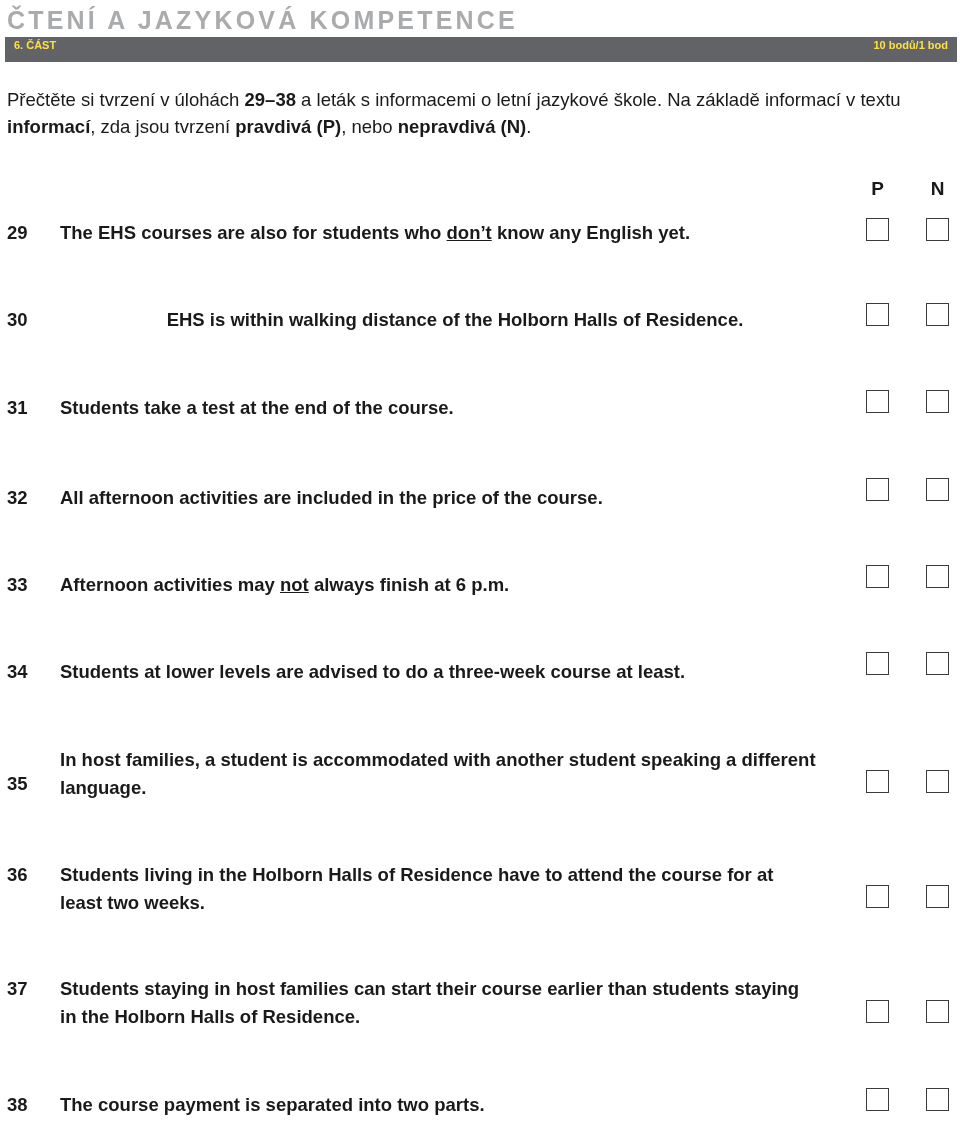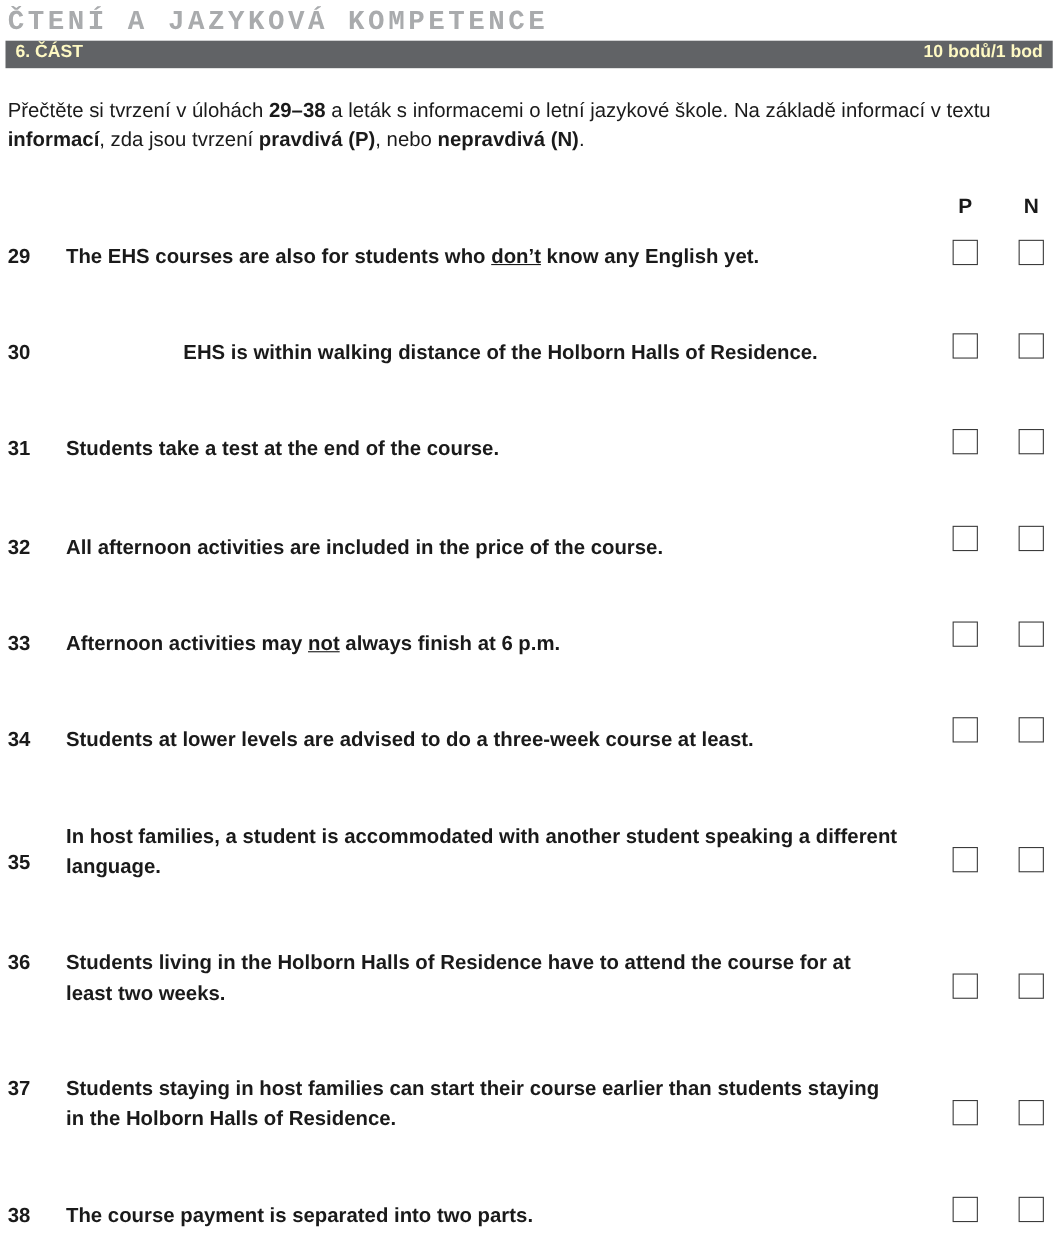--- a/index.html
+++ b/index.html
@@ -20,33 +20,32 @@
   .section-title {
     position: absolute;
     left: 7px;
     top: 5px;
     font-size: 25px;
     font-weight: bold;
     letter-spacing: 3.2px;
     color: #a9abad;
     white-space: nowrap;
     line-height: 30px;
-    font-family: Liberation Mono, monospace;
   }
 
   
   .header-bar {
     position: absolute;
     left: 5px;
     top: 37px;
     width: 952px;
     height: 25px;
     background: #616366;
-    color: #fef9c3;
-    font-size: 16px;
+    color: #fde047;
+    font-size: 11px;
     font-weight: bold;
   }
   .header-bar .hb-left {
     position: absolute;
     left: 9px;
     top: 2px;
     white-space: nowrap;
   }
   .header-bar .hb-center {
     position: absolute;

